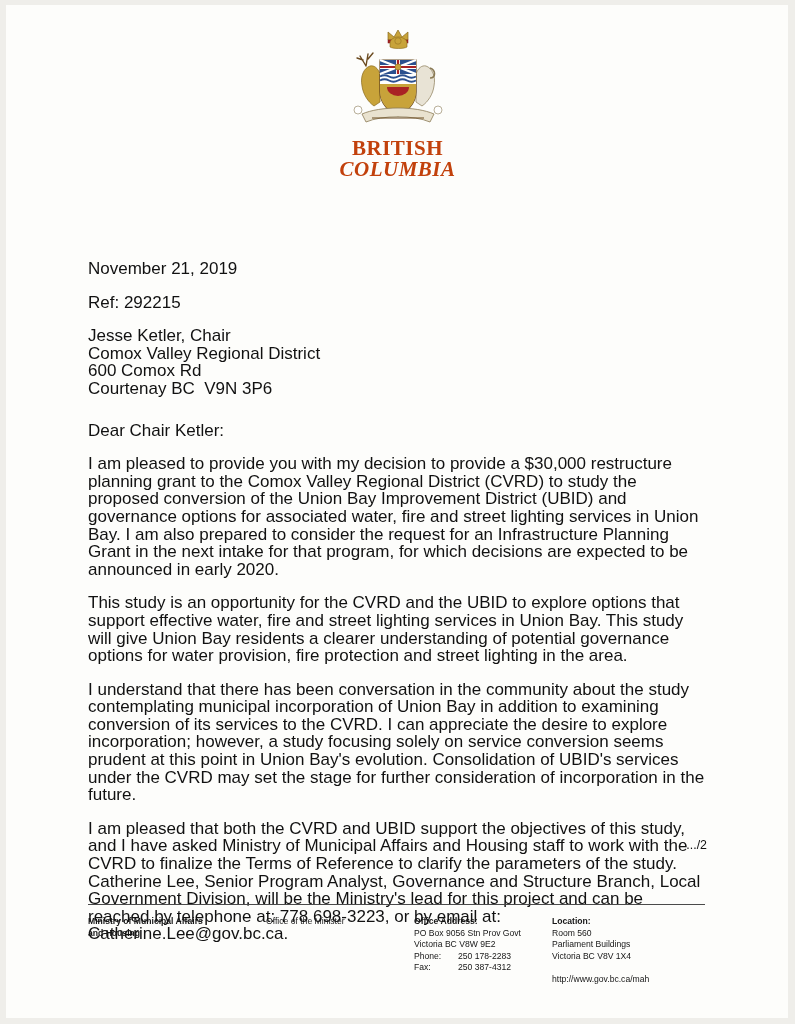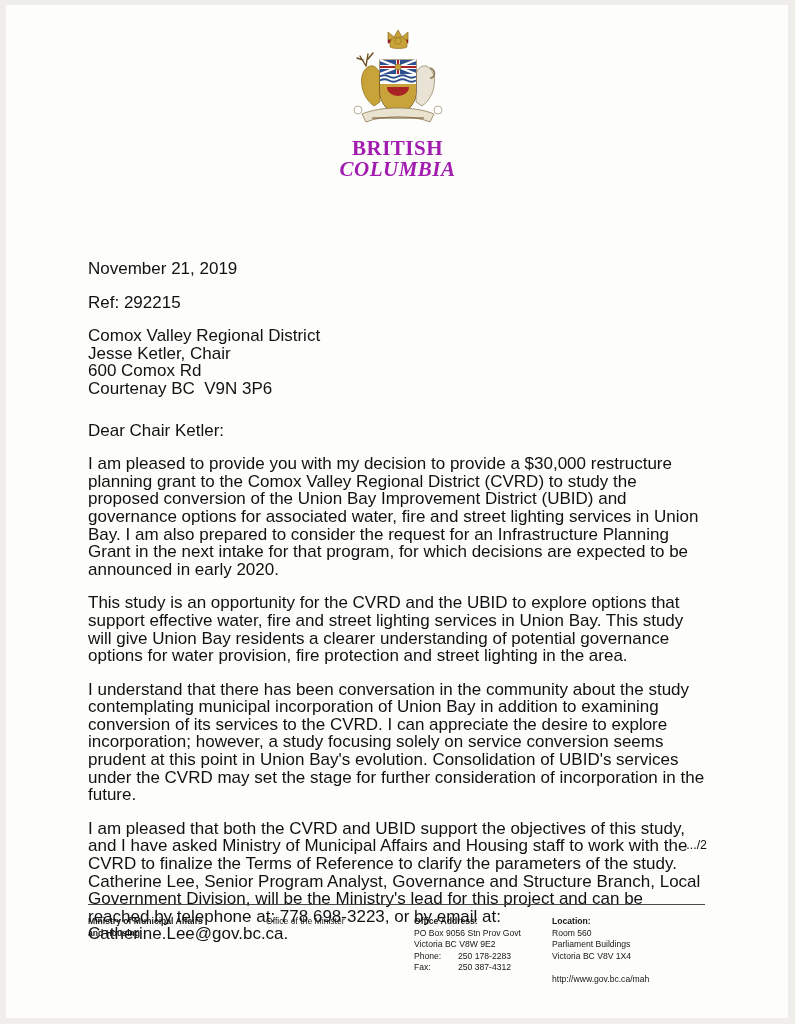--- a/index.html
+++ b/index.html
@@ -37,21 +37,21 @@
     width: 104px;
     height: 108px;
     position: relative;
   }
   .crest svg { display: block; }
   .wordmark {
     margin-top: 4px;
     text-align: center;
     font-family: "Liberation Serif", serif;
     font-weight: bold;
-    color: #a21caf;
+    color: #c2410c;
     letter-spacing: 0.5px;
     line-height: 1.02;
   }
   .wordmark .l1 { font-size: 21px; display: block; }
   .wordmark .l2 { font-size: 21px; display: block; font-style: italic; }
 
   
   .letter {
     position: absolute;
     top: 228px;
@@ -184,22 +184,22 @@
     </div>
   </div>
 
   <div class="letter">
 
     <p class="date">November 21, 2019</p>
 
     <p class="ref">Ref: 292215</p>
 
     <div class="addr">
+      <div>Jesse Ketler, Chair</div>
       <div>Comox Valley Regional District</div>
-      <div>Jesse Ketler, Chair</div>
       <div>600 Comox Rd</div>
       <div>Courtenay BC  V9N 3P6</div>
     </div>
 
     <p class="salutation">Dear Chair Ketler:</p>
 
     <p class="body-para">I am pleased to provide you with my decision to provide a $30,000 restructure planning grant to the Comox Valley Regional District (CVRD) to study the proposed conversion of the Union Bay Improvement District (UBID) and governance options for associated water, fire and street lighting services in Union Bay. I am also prepared to consider the request for an Infrastructure Planning Grant in the next intake for that program, for which decisions are expected to be announced in early 2020.</p>
     <p class="body-para">This study is an opportunity for the CVRD and the UBID to explore options that support effective water, fire and street lighting services in Union Bay. This study will give Union Bay residents a clearer understanding of potential governance options for water provision, fire protection and street lighting in the area.</p>
     <p class="body-para">I understand that there has been conversation in the community about the study contemplating municipal incorporation of Union Bay in addition to examining conversion of its services to the CVRD. I can appreciate the desire to explore incorporation; however, a study focusing solely on service conversion seems prudent at this point in Union Bay's evolution. Consolidation of UBID's services under the CVRD may set the stage for further consideration of incorporation in the future.</p>
     <p class="body-para">I am pleased that both the CVRD and UBID support the objectives of this study, and I have asked Ministry of Municipal Affairs and Housing staff to work with the CVRD to finalize the Terms of Reference to clarify the parameters of the study. Catherine Lee, Senior Program Analyst, Governance and Structure Branch, Local Government Division, will be the Ministry's lead for this project and can be reached by telephone at: 778 698-3223, or by email at: Catherine.Lee@gov.bc.ca.</p>

